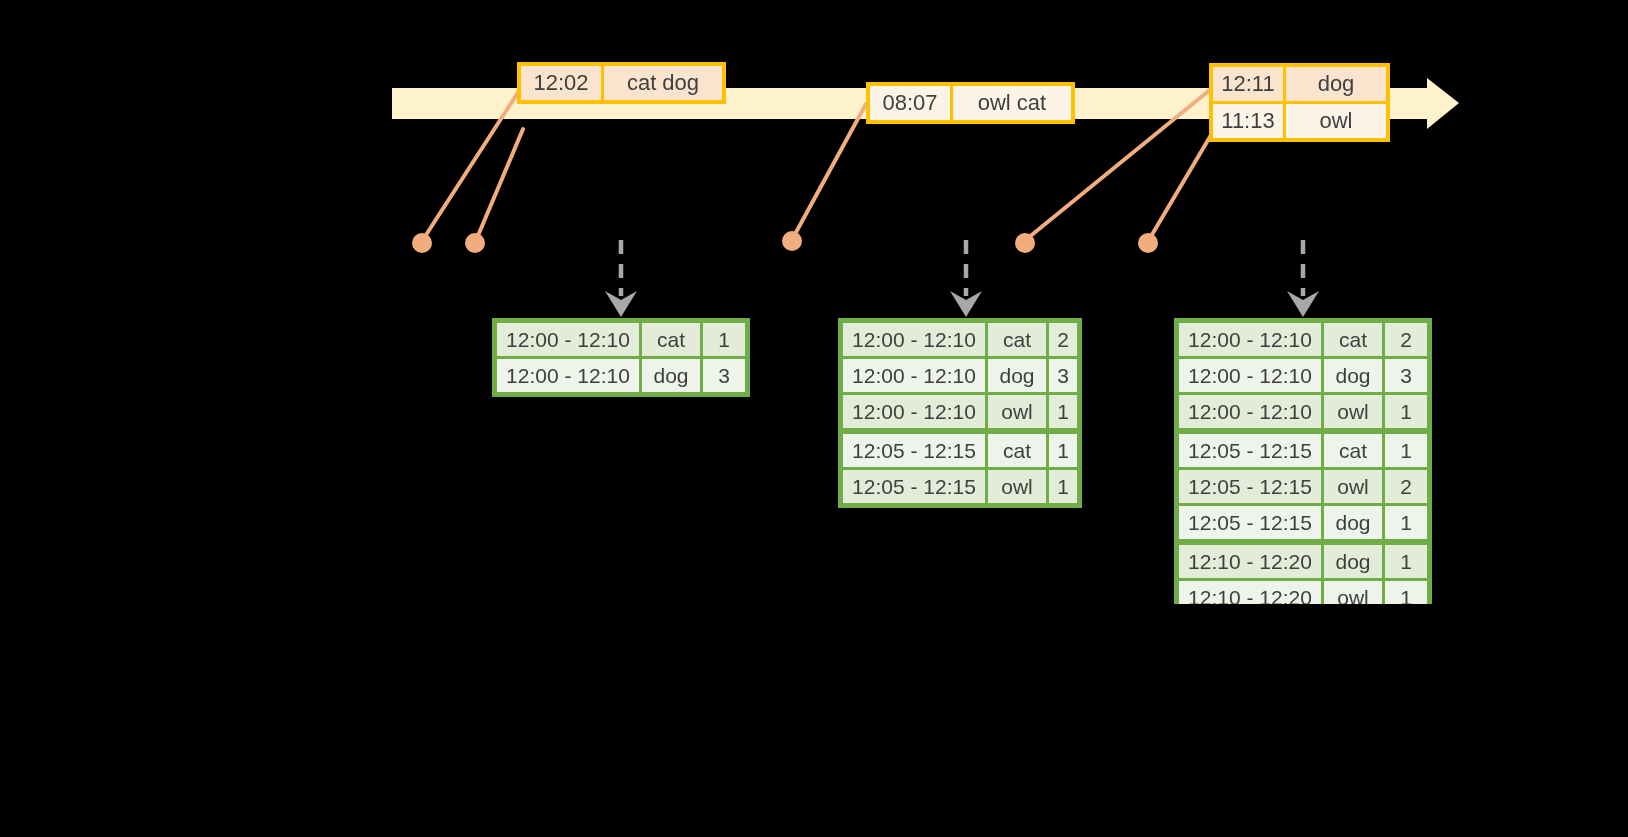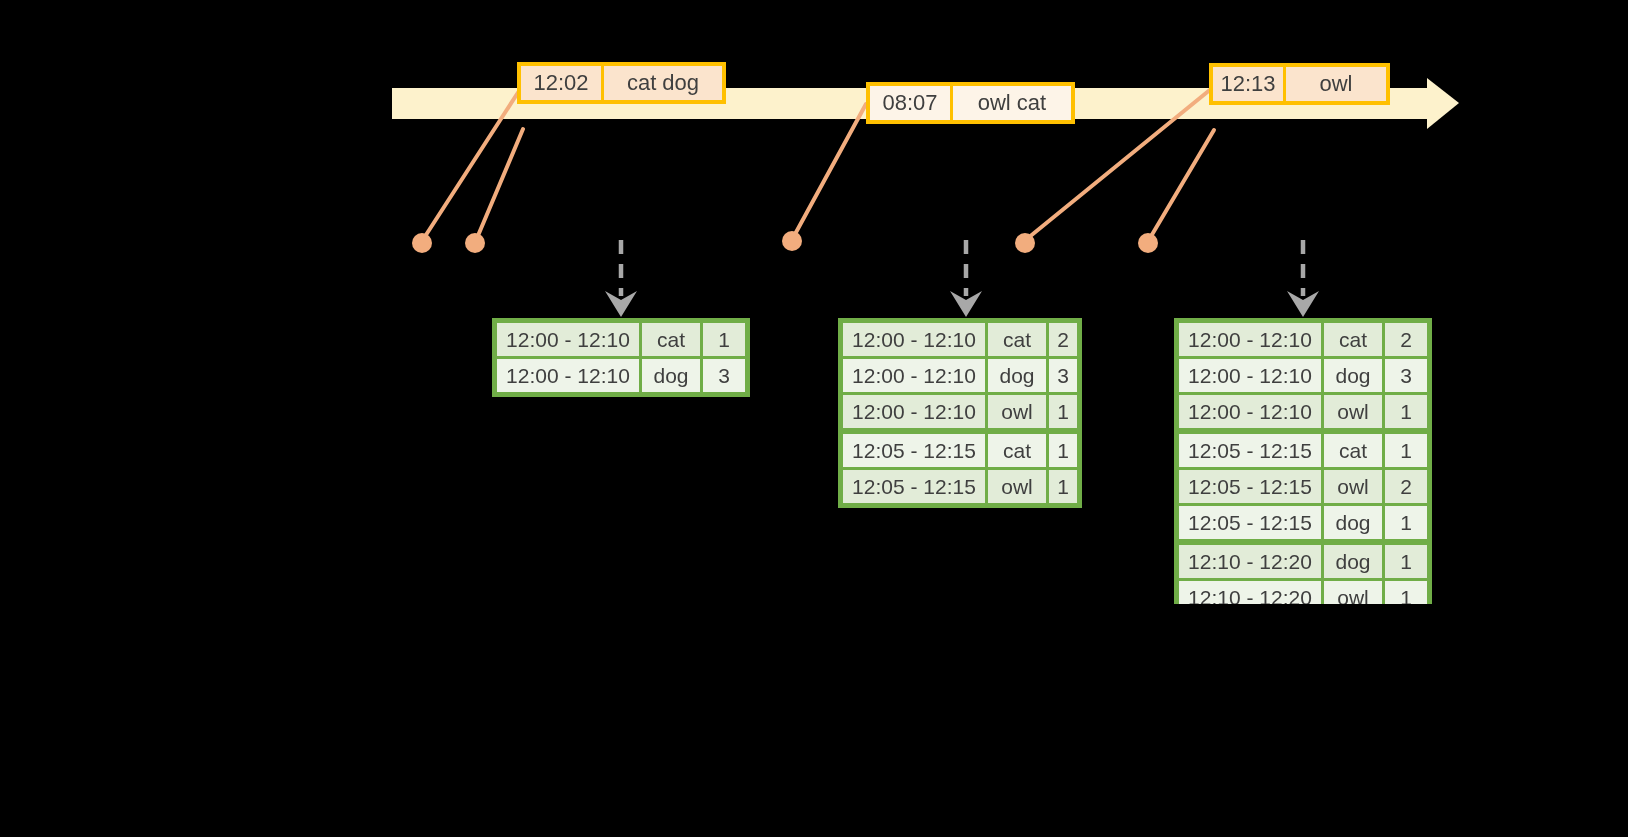--- a/index.html
+++ b/index.html
@@ -96,22 +96,26 @@
     <tbody>
         <tr>
       <td class="c-time">08:07</td>
       <td class="c-words">owl cat</td>
     </tr>
   </tbody>
     </table>
 
   <table class="evt narrow" style="left:1209px; top:63px;">
     <tbody>
-    <tr>
-      <td class="c-time">12:13</td>
+        <tr>
+      <td class="c-time">12:11</td>
+      <td class="c-words">dog</td>
+    </tr>
+    <tr>
+      <td class="c-time">11:13</td>
       <td class="c-words">owl</td>
     </tr>
   </tbody>
     </table>
 
   <table class="res" style="left:492px; top:318px;">
     <tbody>
         <tr>
       <td class="c-win">12:00 - 12:10</td>
       <td class="c-word">cat</td>

